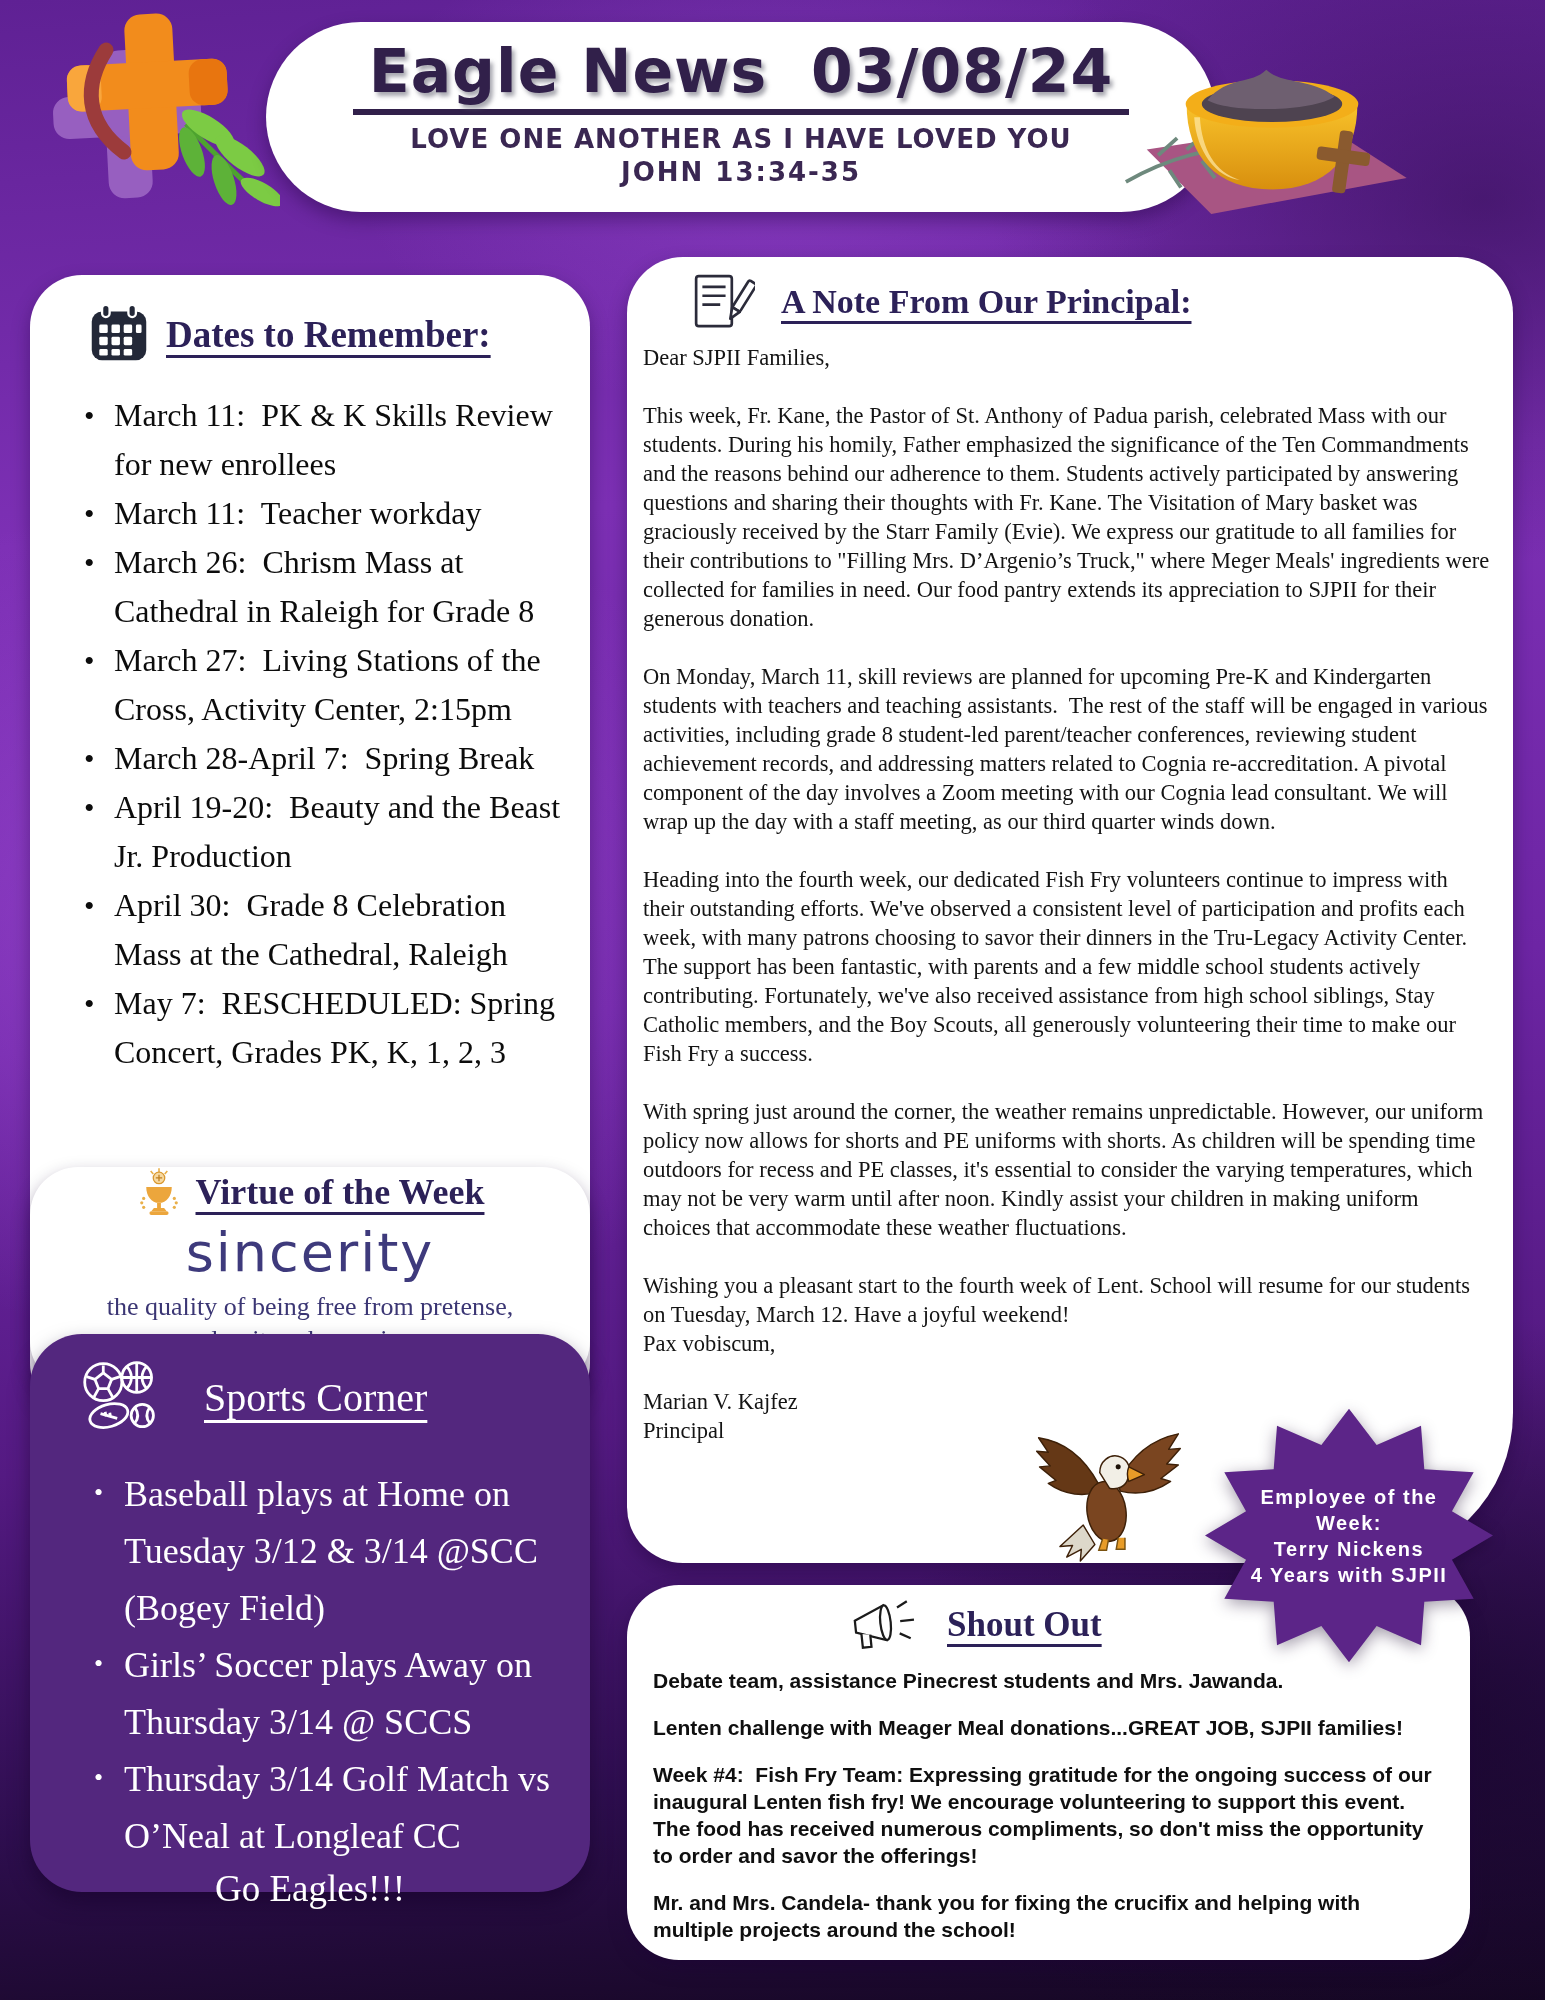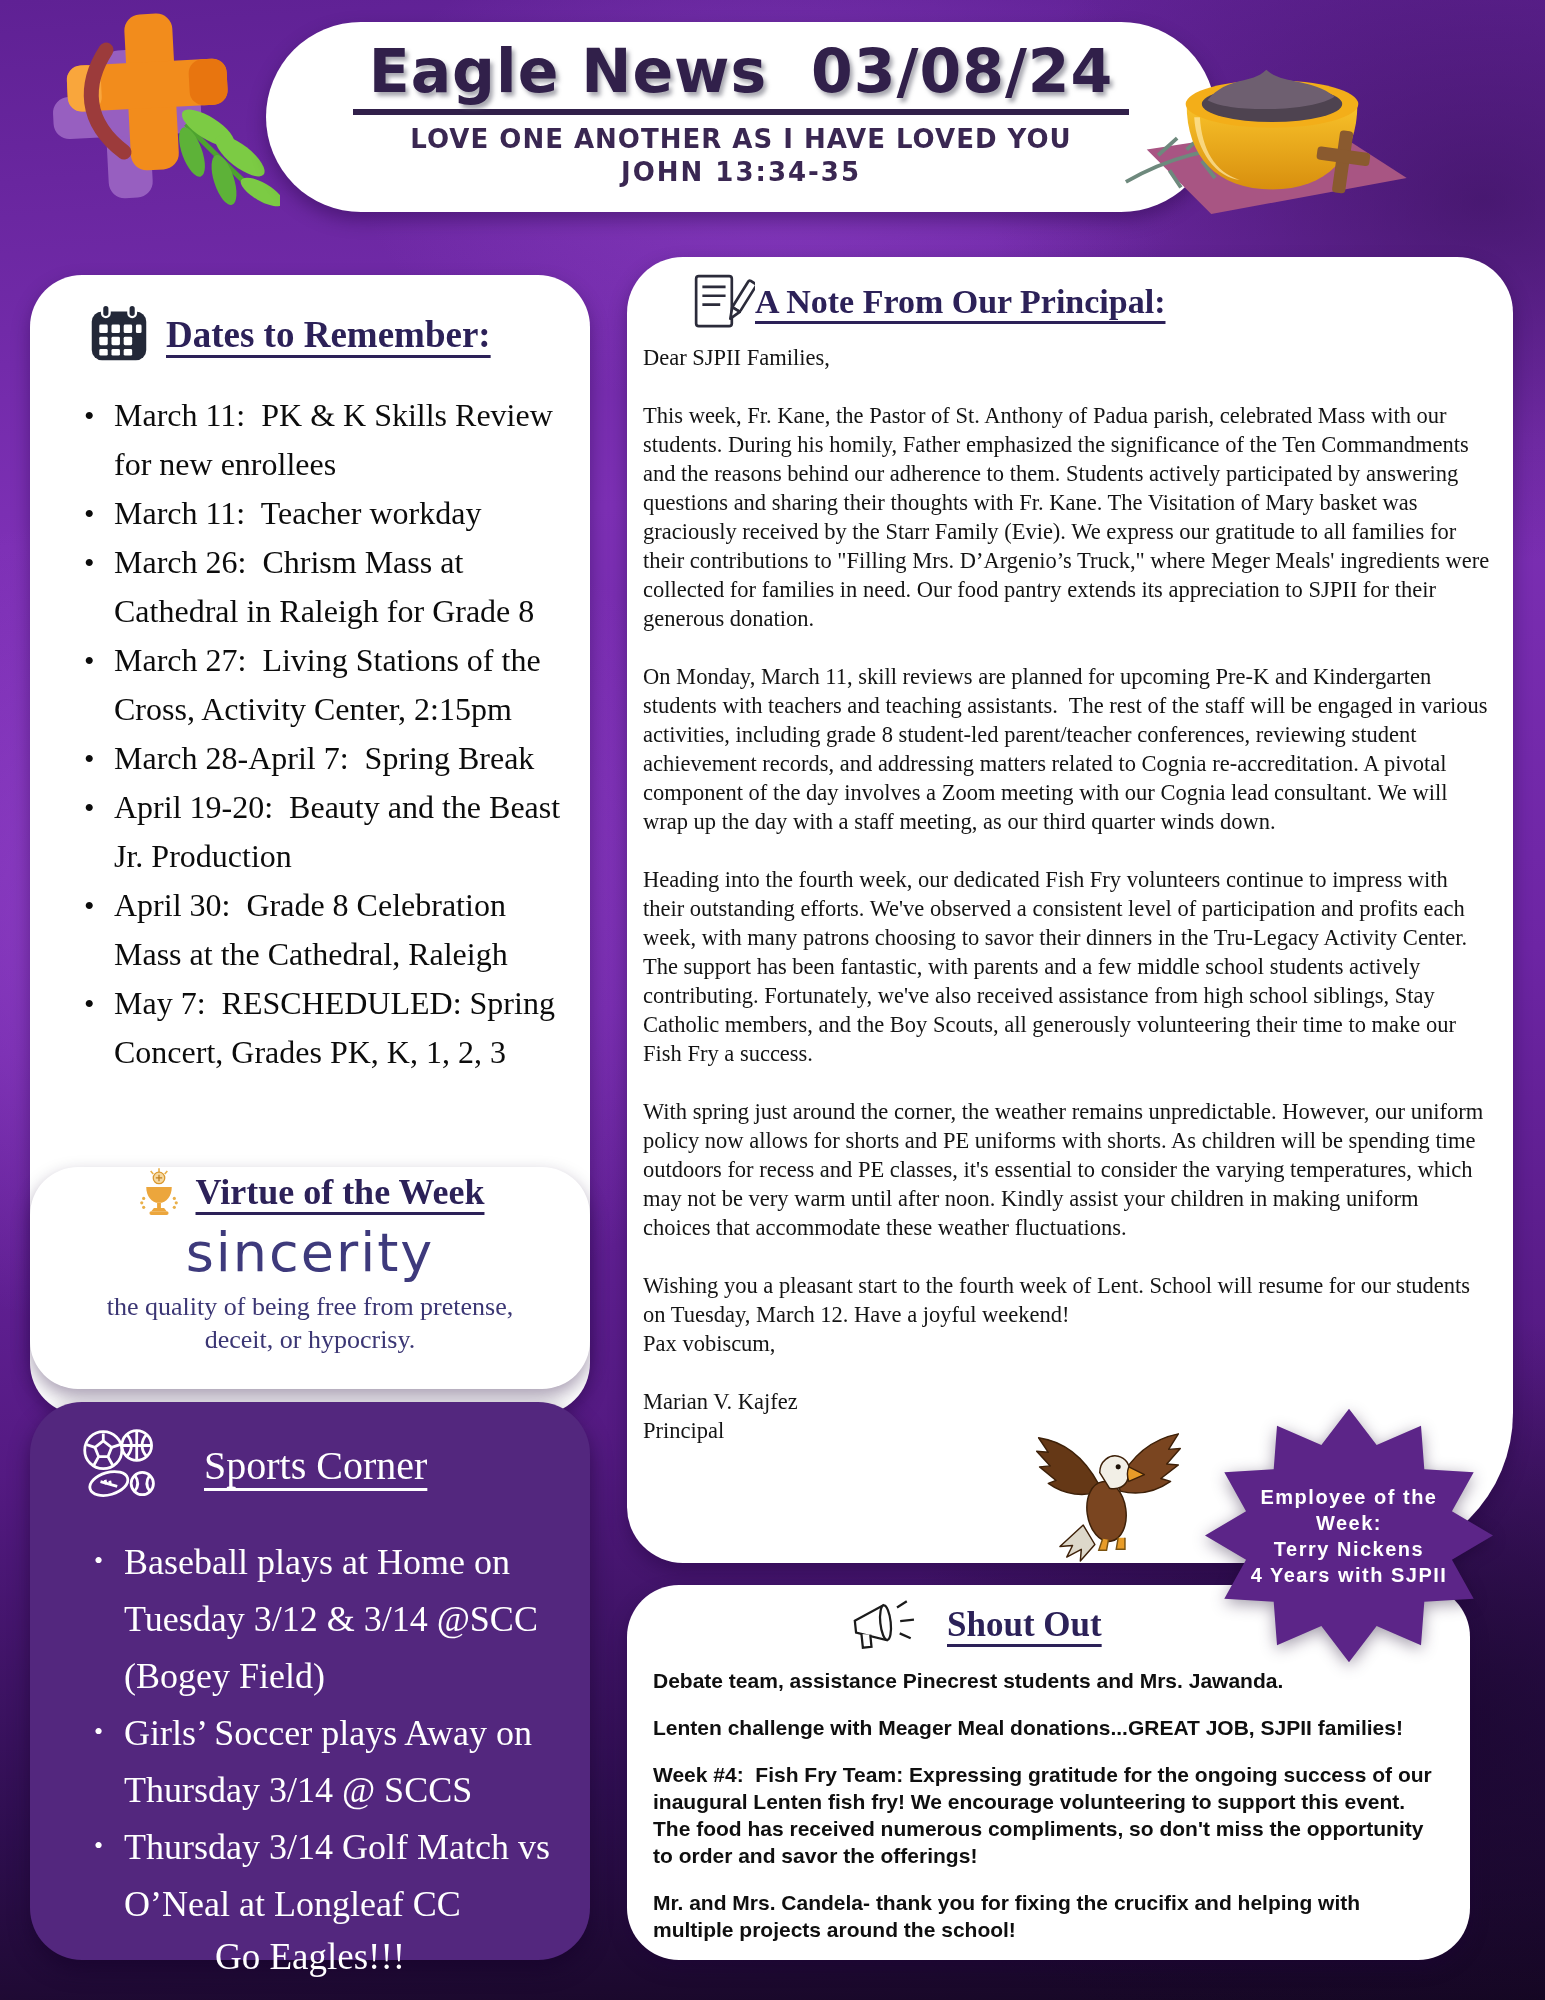--- a/index.html
+++ b/index.html
@@ -44,34 +44,34 @@
   .dates-list li::before{ content:"•"; position:absolute; left:6px; top:0; font-size:30px; }
 
   
   .virtue-card{ left:30px; top:1167px; width:560px; height:222px; border-radius:48px; text-align:center; }
   .virtue-head{ display:flex; justify-content:center; align-items:center; gap:14px; padding-top:0; }
   .virtue-head .sec-title{ font-size:36px; }
   .virtue-word{ margin-top:4px; font-family:"DejaVu Sans", sans-serif; font-size:54px; color:#3e3a7c; letter-spacing:2px; }
   .virtue-def{ margin:6px auto 0; width:480px; font-size:26px; line-height:33px; color:#3b3674; }
 
   
-  .sports-card{ left:30px; top:1402px; width:560px; height:558px; border-radius:52px; background:#53277e; box-shadow:0 10px 20px rgba(20,2,40,.5); }
+  .sports-card{ left:30px; top:1334px; width:560px; height:558px; border-radius:52px; background:#53277e; box-shadow:0 10px 20px rgba(20,2,40,.5); }
   .sports-head{ display:flex; align-items:center; gap:38px; padding:24px 0 0 44px; }
   .sports-title{
     font-size:40px; color:#fff; font-weight:normal;
     text-decoration:underline; text-decoration-thickness:3px; text-underline-offset:9px;
   }
   .sports-list{ list-style:none; margin-top:30px; padding:0 12px 0 62px; }
   .sports-list li{ position:relative; padding-left:32px; font-size:36px; line-height:57px; color:#fff; white-space:pre-wrap; }
   .sports-list li::before{ content:"•"; position:absolute; left:2px; top:-2px; font-size:26px; }
   .sports-cheer{ text-align:center; font-size:37px; color:#fff; margin-top:2px; }
 
   
   .principal-card{ left:627px; top:257px; width:886px; height:1306px; border-radius:56px; border-bottom-right-radius:150px; }
-  .principal-head{ display:flex; align-items:center; padding:16px 0 0 62px; }
+  .principal-head{ display:flex; align-items:center; gap:26px; padding:16px 0 0 62px; }
   .principal-head .sec-title{ font-size:34px; }
   .letter{ padding:12px 22px 0 16px; font-size:22.5px; line-height:29px; color:#141414; }
   .letter p{ margin-top:29px; white-space:pre-wrap; }
   .letter .salutation{ margin-top:0; }
   .letter .closing{ margin-top:0; }
   .letter .sig{ margin-top:29px; }
   .letter .sig-title{ margin-top:0; }
 
   
   .badge{ position:absolute; left:1205px; top:1408px; width:288px; height:255px; z-index:6; }

